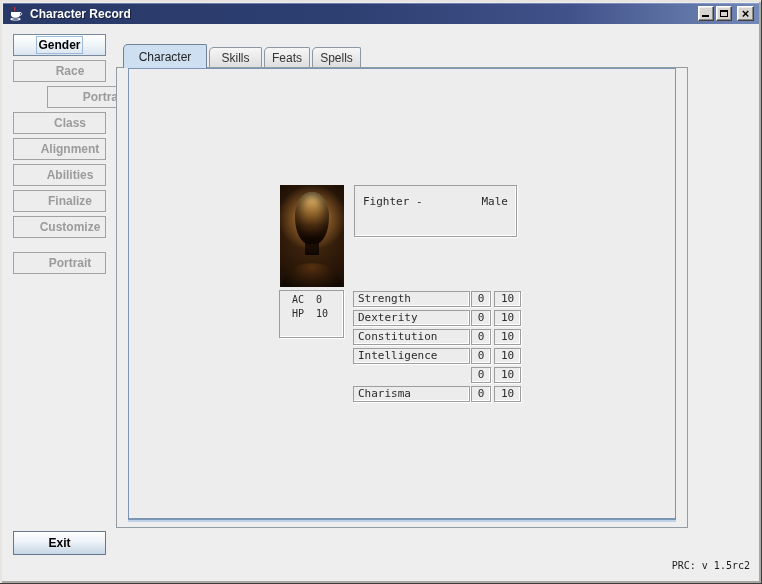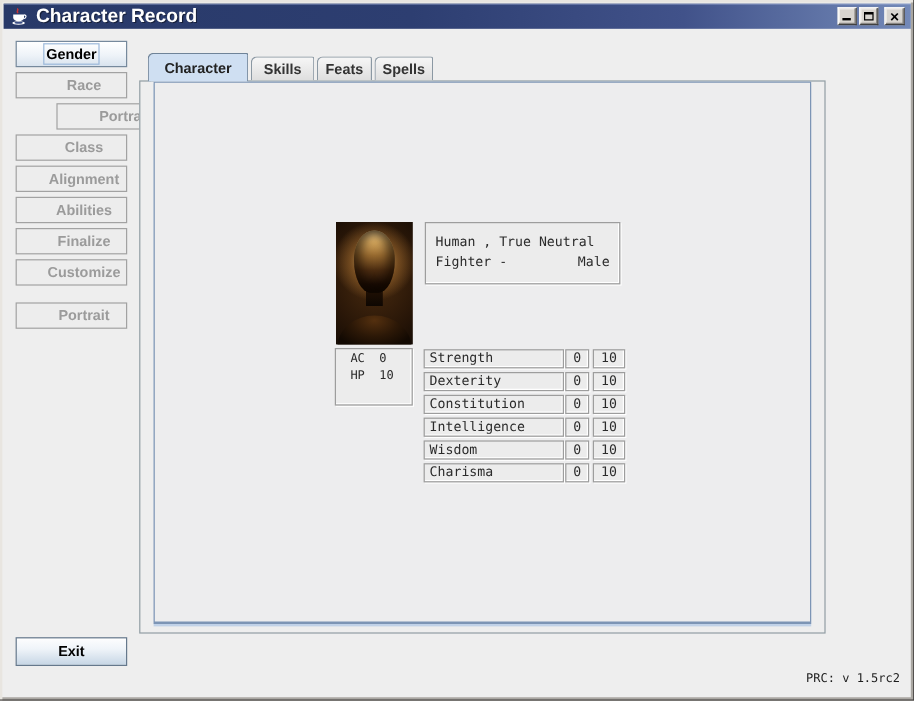--- a/index.html
+++ b/index.html
@@ -11,21 +11,21 @@
     overflow:hidden;
   }
   
   .titlebar {
     position:absolute; left:3px; top:3px; right:3px; height:21px;
     background: linear-gradient(90deg, #283968 0%, #2d3e71 45%, #41528a 75%, #7389b8 100%);
     box-shadow: inset 0 1px 0 rgba(160,175,215,.55);
     display:flex; align-items:center;
   }
   .java-icon { width:16px; height:16px; margin-left:5px; flex:0 0 auto; }
-  .title-text { color:#ffffff; font-size:16px; font-weight:bold; margin-left:6px;
+  .title-text { color:#ffffff; font-size:12px; font-weight:bold; margin-left:6px;
     text-shadow:1px 1px 0 rgba(0,0,0,.45); white-space:nowrap; }
   .tb-buttons { position:absolute; right:5px; top:3px; height:15px; display:flex; }
   .tb-btn {
     width:16px; height:15px; margin-left:2px; background:#d8d5d0;
     border:1px solid; border-color:#ffffff #404040 #404040 #ffffff;
     box-shadow: inset -1px -1px 0 #8a8884, inset 1px 1px 0 #efece8;
     display:flex; align-items:center; justify-content:center; position:relative; cursor:default;
   }
   .tb-btn.close { margin-left:5px; width:17px; }
   .glyph-min { position:absolute; left:3px; bottom:3px; width:7px; height:2px; background:#000; }
@@ -48,21 +48,21 @@
     display:flex; align-items:center; justify-content:center;
     font-size:12px; font-weight:bold; color:#000;
     background:linear-gradient(180deg,#fdfdfe 0%,#eff4f9 40%,#c7d6e5 100%);
     border:1px solid #65788c; box-shadow: inset 0 1px 0 #ffffff;
   }
   
   .tab-strip { position:absolute; left:123px; top:44px; height:23px;
     display:flex; align-items:flex-end; z-index:3; }
   .tab {
     height:20px; margin-right:2px; display:flex; align-items:center; justify-content:center;
-    font-size:12px; font-weight:bold; color:#333;
+    font-size:12px; font-weight:normal; color:#333;
     background:linear-gradient(180deg,#f6f6f6,#dedede);
     border:1px solid #8b98a3; border-bottom:none;
     border-radius:5px 2px 0 0; position:relative;text-align:right;
   }
   .tab.selected {
     height:24px; margin-bottom:-1px; color:#222;
     background:#cfdff2; border-color:#6f8398; z-index:4;
   }
   .tab-content {
     position:absolute; left:116px; top:67px; width:572px; height:461px;
@@ -197,21 +197,20 @@
     <div class="achp etched mono">
       <div class="row">
         <span class="lab">AC</span><span>0</span>
       </div>
       <div class="row">
         <span class="lab">HP</span><span>10</span>
       </div>
     </div>
 
     <div class="summary etched mono">
-      <div>Human , True Neutral</div>
       <div class="l2">
         <span>Fighter -</span>
         <span>Male</span>
       </div>
     </div>
 
     <div id="ability-table">
         <div class="ability-row" style="top: 222px;">
           <div class="ab-name etched mono">Strength</div>
           <div class="ab-mod etched mono">0</div>
@@ -226,21 +225,20 @@
           <div class="ab-name etched mono">Constitution</div>
           <div class="ab-mod etched mono">0</div>
           <div class="ab-score etched mono">10</div>
         </div>
         <div class="ability-row" style="top: 279px;">
           <div class="ab-name etched mono">Intelligence</div>
           <div class="ab-mod etched mono">0</div>
           <div class="ab-score etched mono">10</div>
         </div>
         <div class="ability-row" style="top: 298px;">
-          <div class="ab-name etched mono">Wisdom</div>
           <div class="ab-mod etched mono">0</div>
           <div class="ab-score etched mono">10</div>
         </div>
         <div class="ability-row" style="top: 317px;">
           <div class="ab-name etched mono">Charisma</div>
           <div class="ab-mod etched mono">0</div>
           <div class="ab-score etched mono">10</div>
         </div>
       </div>
   </div>

